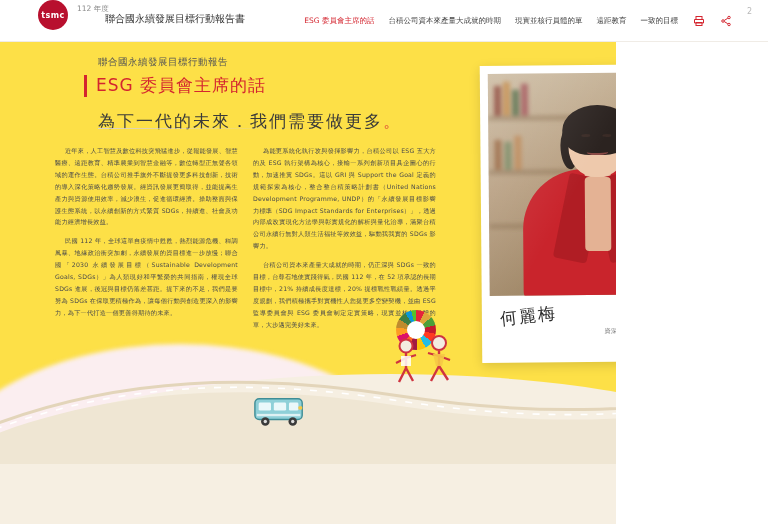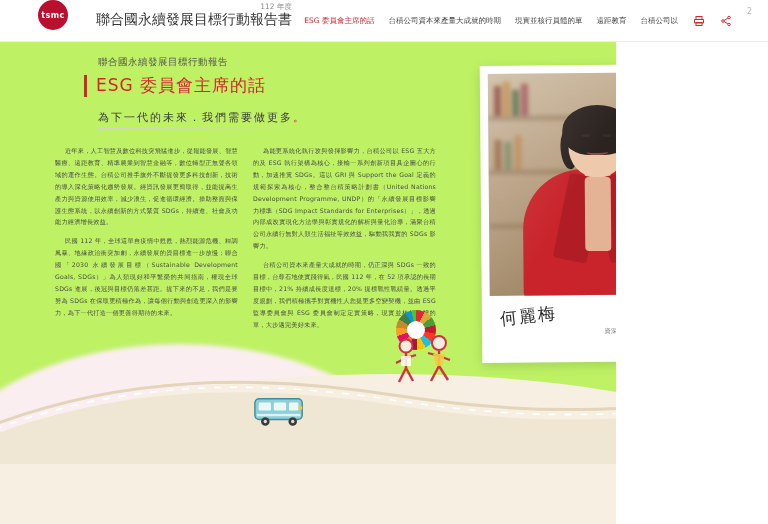--- a/index.html
+++ b/index.html
@@ -29,23 +29,23 @@
     display: flex; align-items: center;
   }
   #logo-circle {
     width: 30px; height: 30px; border-radius: 50%;
     background: #b8102e;
     display: flex; align-items: center; justify-content: center;
     color: #fff; font-size: 8px; font-weight: bold;
     letter-spacing: .5px;
     box-shadow: 0 0 0 2px #fff;
   }
-  #logo-text { margin-left: 0; line-height: 1.25; text-align: right; }
+  #logo-text { margin-left: 9px; line-height: 1.25; }
   #logo-text .l1 { font-size: 7.5px; color: #8a8a8a; }
-  #logo-text .l2 { font-size: 14px; color: #333; padding-left: 28px; }
+  #logo-text .l2 { font-size: 10px; color: #333; padding-left: 28px; }
 
   #topnav {
     position: absolute; right: 36px; top: 14px;
     display: flex; align-items: center; gap: 14px;
     font-size: 7.5px;
   }
   #topnav .nav-item { color: #444; white-space: nowrap; cursor: pointer; }
   #topnav .nav-item.active { color: #d4252f; }
   #topnav .nav-icon {
     width: 13px; height: 13px;
@@ -54,21 +54,21 @@
   }
   #page-num {
     position: absolute; right: 16px; top: 7px;
     font-size: 8px; color: #b9b9b9;
   }
 
   
   #content {
     position: absolute; top: 42px; left: 0;
     width: 616px; height: 482px;
-    background: #bef264;
+    background: #fde047;
     overflow: hidden;
   }
 
   
   .wash-pink {
     position: absolute; left: -80px; bottom: -150px;
     width: 520px; height: 330px;
     background: #fbeef0;
     border-radius: 50%;
     filter: blur(2px);
@@ -98,21 +98,21 @@
   }
   #hd-main-wrap {
     position: absolute; left: 84px; top: 32px;
     display: flex; align-items: center;
   }
   #hd-bar { width: 3px; height: 22px; background: #d4252f; margin-right: 9px; }
   #hd-main { font-size: 17px; color: #d4252f; letter-spacing: 1px; }
 
   #hd-tag {
     position: absolute; left: 98px; top: 68px;
-    font-size: 11px; color: #3a3a3a; letter-spacing: 2px;
+    font-size: 17px; color: #3a3a3a; letter-spacing: 2px;
   }
   #hd-tag .dot { color: #d4252f; }
   #hd-rule {
     position: absolute; left: 98px; top: 86px;
     width: 200px; height: 1px;
     background: linear-gradient(to right, #d9d2c8, rgba(217,210,200,0));
   }
 
   
   .col {
@@ -251,21 +251,21 @@
         <div class="l1">112 年度</div>
         <div class="l2">聯合國永續發展目標行動報告書</div>
       </div>
     </div>
 
     <div id="topnav">
       <div class="nav-item active">ESG 委員會主席的話</div>
       <div class="nav-item">台積公司資本來產量大成就的時期</div>
       <div class="nav-item">現實並核行員體的單</div>
       <div class="nav-item">遠距教育</div>
-      <div class="nav-item">台積公司以</div>
+      <div class="nav-item">一致的目標</div>
       <span class="nav-icon">
         <svg width="12" height="12" viewBox="0 0 24 24" fill="none" stroke="#d4252f" stroke-width="2">
           <rect x="6" y="3" width="12" height="6"></rect>
             <rect x="6" y="15" width="12" height="6"></rect>
           <path d="M3 9h18v7H3z"></path>
         </svg>
       </span>
       <span class="nav-icon">
         <svg width="12" height="12" viewBox="0 0 24 24" fill="none" stroke="#d4252f" stroke-width="2">
           <circle cx="18" cy="5" r="2.5"></circle>

